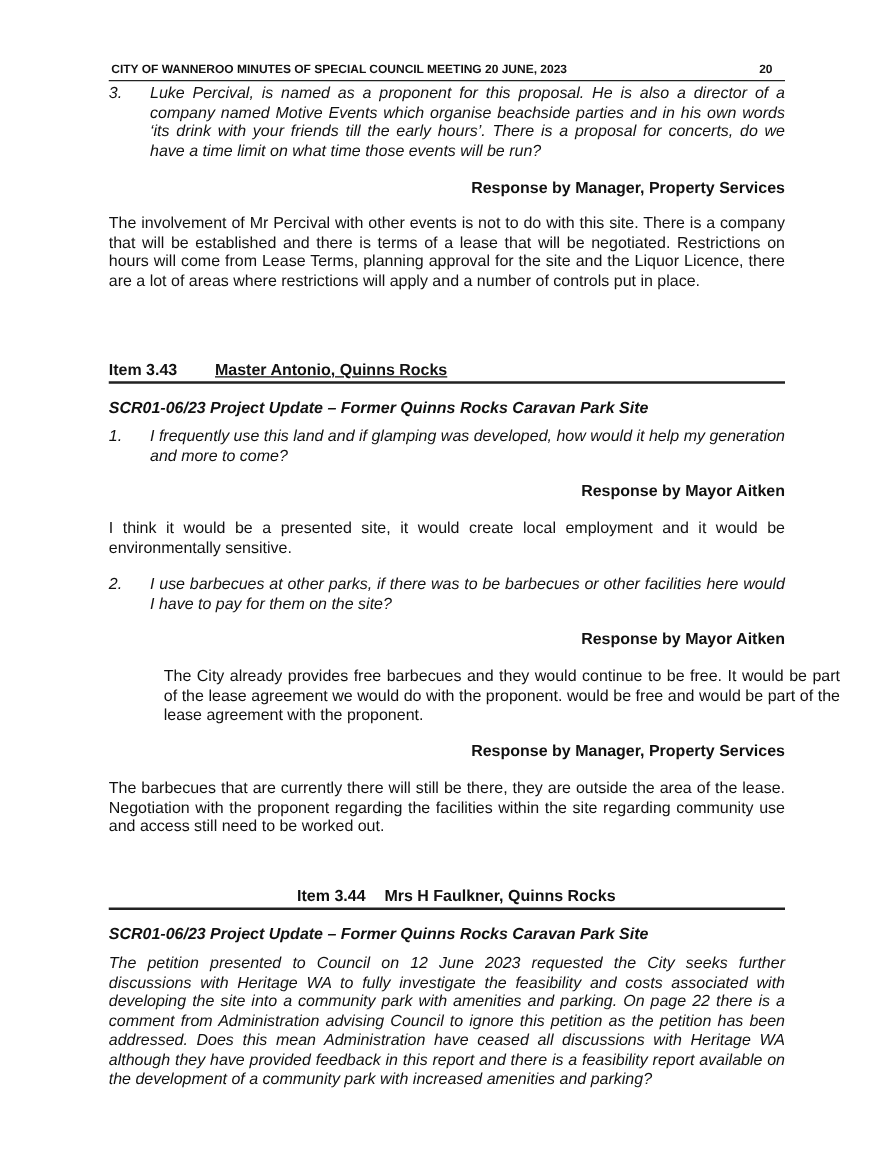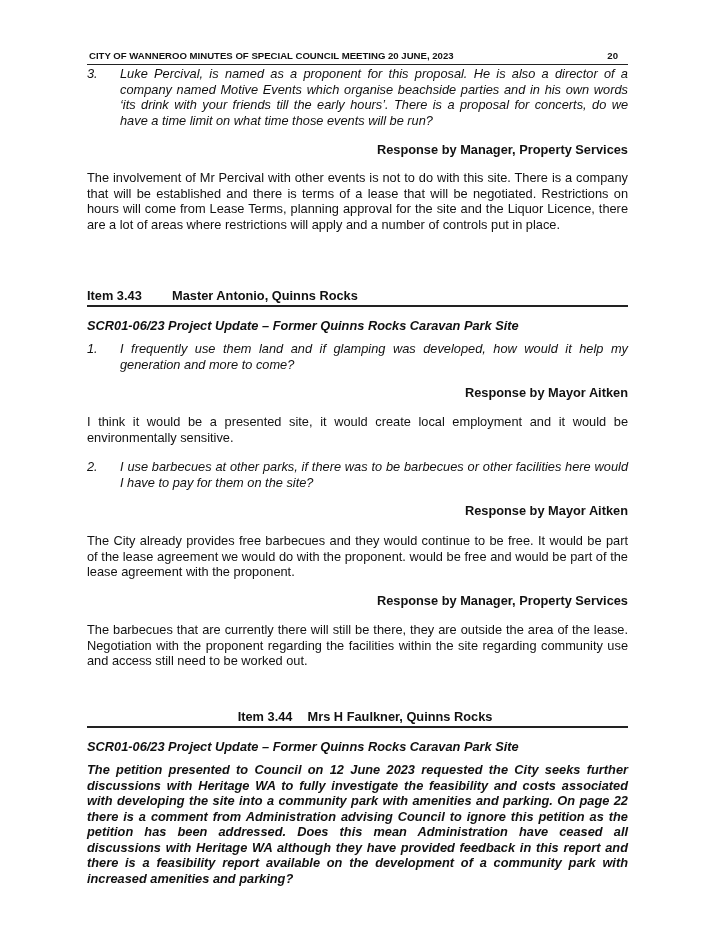--- a/index.html
+++ b/index.html
@@ -10,21 +10,21 @@
             border-bottom: 1.5px solid #222; font-size: 9.6px; font-weight: bold; margin-top: 28px; }
   .header .title { position: absolute; left: 2px; top: 0; }
   .header .pgnum { position: absolute; right: 10px; top: 0; }
   .blk { position: absolute; left: 0; width: 541px; font-size: 12.8px; line-height: 15.5px; }
   .just { text-align: justify; }
   .num-item { display: flex; }
   .num-item .n { width: 33px; flex: 0 0 33px; font-style: italic; }
   .num-item .t { flex: 1; font-style: italic; text-align: justify; }
   .bold { font-weight: bold; text-align: right; }
   .bi { font-weight: bold; font-style: italic; }
-  .it { font-style: italic; font-weight: bold; }
+  .it { font-style: italic; }
   .item-head { border-bottom: 2px solid #222; padding-bottom: 1px; font-weight: bold; }
   .item-head .code { display: inline-block; width: 85px; }
 </style>
 </head>
 <body>
 
 <div class="page">
 
   <div class="header">
     <span class="title">CITY OF WANNEROO MINUTES OF SPECIAL COUNCIL MEETING 20 JUNE, 2023</span>
@@ -32,41 +32,41 @@
   </div>
 
   <div class="blk num-item" style="top:66px;">
     <span class="n">3.</span>
     <span class="t">Luke Percival, is named as a proponent for this proposal.  He is also a director of a company named Motive Events which organise beachside parties and in his own words ‘its drink with your friends till the early hours’.  There is a proposal for concerts, do we have a time limit on what time those events will be run?</span>
   </div>
 
   <div class="blk bold" style="top:142px;">Response by Manager, Property Services</div>
   <div class="blk just" style="top:170px;">The involvement of Mr Percival with other events is not to do with this site.  There is a company that will be established and there is terms of a lease that will be negotiated. Restrictions on hours will come from Lease Terms, planning approval for the site and the Liquor Licence, there are a lot of areas where restrictions will apply and a number of controls put in place.</div>
 
-  <div class="blk item-head" style="top:288px;">
+  <div class="blk item-head" style="top:288px;text-decoration:underline;">
     <span class="code">Item 3.43</span><span>Master Antonio, Quinns Rocks</span>
   </div>
 
   <div class="blk bi" style="top:318px;">SCR01-06/23 Project Update – Former Quinns Rocks Caravan Park Site</div>
 
   <div class="blk num-item" style="top:341px;">
     <span class="n">1.</span>
-    <span class="t">I frequently use them land and if glamping was developed, how would it help my generation and more to come?</span>
+    <span class="t">I frequently use this land and if glamping was developed, how would it help my generation and more to come?</span>
   </div>
 
   <div class="blk bold" style="top:385px;">Response by Mayor Aitken</div>
   <div class="blk just" style="top:414px;">I think it would be a presented site, it would create local employment and it would be environmentally sensitive.</div>
 
   <div class="blk num-item" style="top:459px;">
     <span class="n">2.</span>
     <span class="t">I use barbecues at other parks, if there was to be barbecues or other facilities here would I have to pay for them on the site?</span>
   </div>
 
   <div class="blk bold" style="top:503px;">Response by Mayor Aitken</div>
-  <div class="blk just" style="top:533px;">The City already provides free barbecues and they would continue to be free.  It would be part of the lease agreement we would do with the proponent. would be free and would be part of the lease agreement with the proponent.</div>
+  <div class="blk just" style="top:533px;margin-left:44px;">The City already provides free barbecues and they would continue to be free.  It would be part of the lease agreement we would do with the proponent. would be free and would be part of the lease agreement with the proponent.</div>
 
   <div class="blk bold" style="top:593px;">Response by Manager, Property Services</div>
   <div class="blk just" style="top:622px;">The barbecues that are currently there will still be there, they are outside the area of the lease. Negotiation with the proponent regarding the facilities within the site regarding community use and access still need to be worked out.</div>
 
   <div class="blk item-head" style="top:709px;text-align:center;">
     <span class="code">Item 3.44</span><span>Mrs H Faulkner, Quinns Rocks</span>
   </div>
 
   <div class="blk bi" style="top:739px;">SCR01-06/23 Project Update – Former Quinns Rocks Caravan Park Site</div>
 

